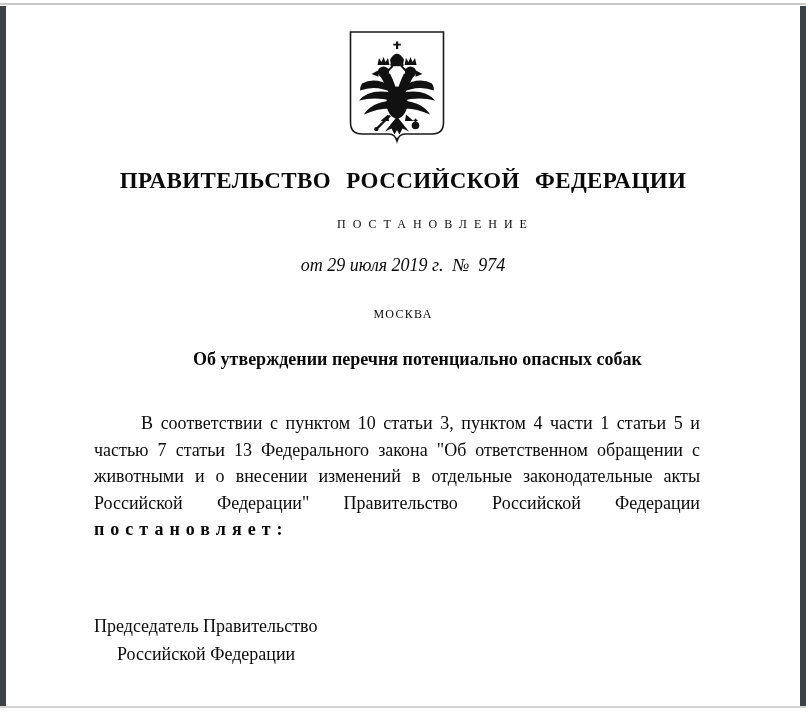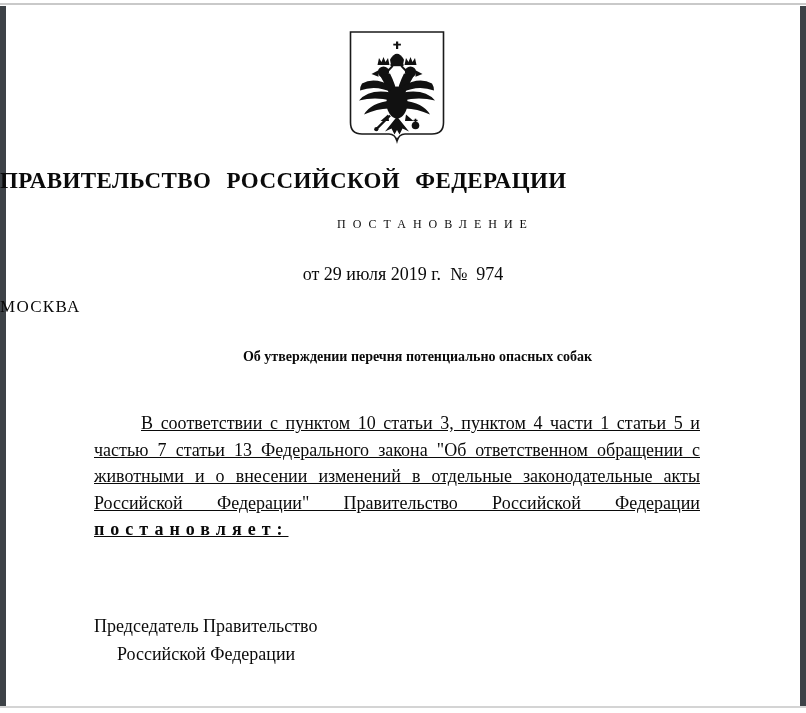--- a/index.html
+++ b/index.html
@@ -20,46 +20,46 @@
   .edge-right  { right: 0; }
 
   .page { position: absolute; left: 6px; top: 5px; width: 794px; height: 701px; background: #ffffff; }
 
   
   .emblem { position: absolute; left: 349px; top: 30px; width: 96px; height: 114px; }
 
   
   .org-title {
     position: absolute; top: 168px; left: 0; width: 100%;
-    font-size: 23px; font-weight: bold;
+    text-align: center; font-size: 23px; font-weight: bold;
     word-spacing: 9px; letter-spacing: 0.4px; white-space: nowrap;
   }
   .doc-type {
     position: absolute; top: 217px; left: 0; width: 100%;
     text-align: center; font-size: 12px; letter-spacing: 7px; text-indent: 7px; margin-left: 29px;
   }
   .date-line {
-    position: absolute; top: 264px; left: 0; width: 100%;
-    text-align: center; font-size: 18px;
+    position: absolute; top: 255px; left: 0; width: 100%;
+    text-align: center; font-size: 18px; font-style: italic;
   }
   .city {
-    position: absolute; top: 297px; left: 0; width: 100%;
-    font-size: 17px; letter-spacing: 1.3px;
+    position: absolute; top: 307px; left: 0; width: 100%;
+    text-align: center; font-size: 12px; letter-spacing: 1.3px;
   }
   .doc-title {
     position: absolute; top: 349px; left: 0; width: 100%;
-    text-align: center; font-size: 14px; font-weight: bold; padding-left: 29px;
+    text-align: center; font-size: 18px; font-weight: bold; padding-left: 29px;
   }
 
   
   .body-text {
     position: absolute; top: 410px; left: 94px; width: 606px;
     font-size: 18px; line-height: 26.5px; text-align: justify;
   }
-  .body-text p { text-indent: 47px; text-decoration: underline; }
+  .body-text p { text-indent: 47px; }
   .decree-word { font-weight: bold; letter-spacing: 6px; }
 
   
   .signature {
     position: absolute; top: 612px; left: 94px; width: 606px;
     font-size: 18px; line-height: 28px;
   }
   .sig-line2 { padding-left: 23px; }
   .sig-name { position: absolute; right: 0; bottom: 0; }
 </style>

